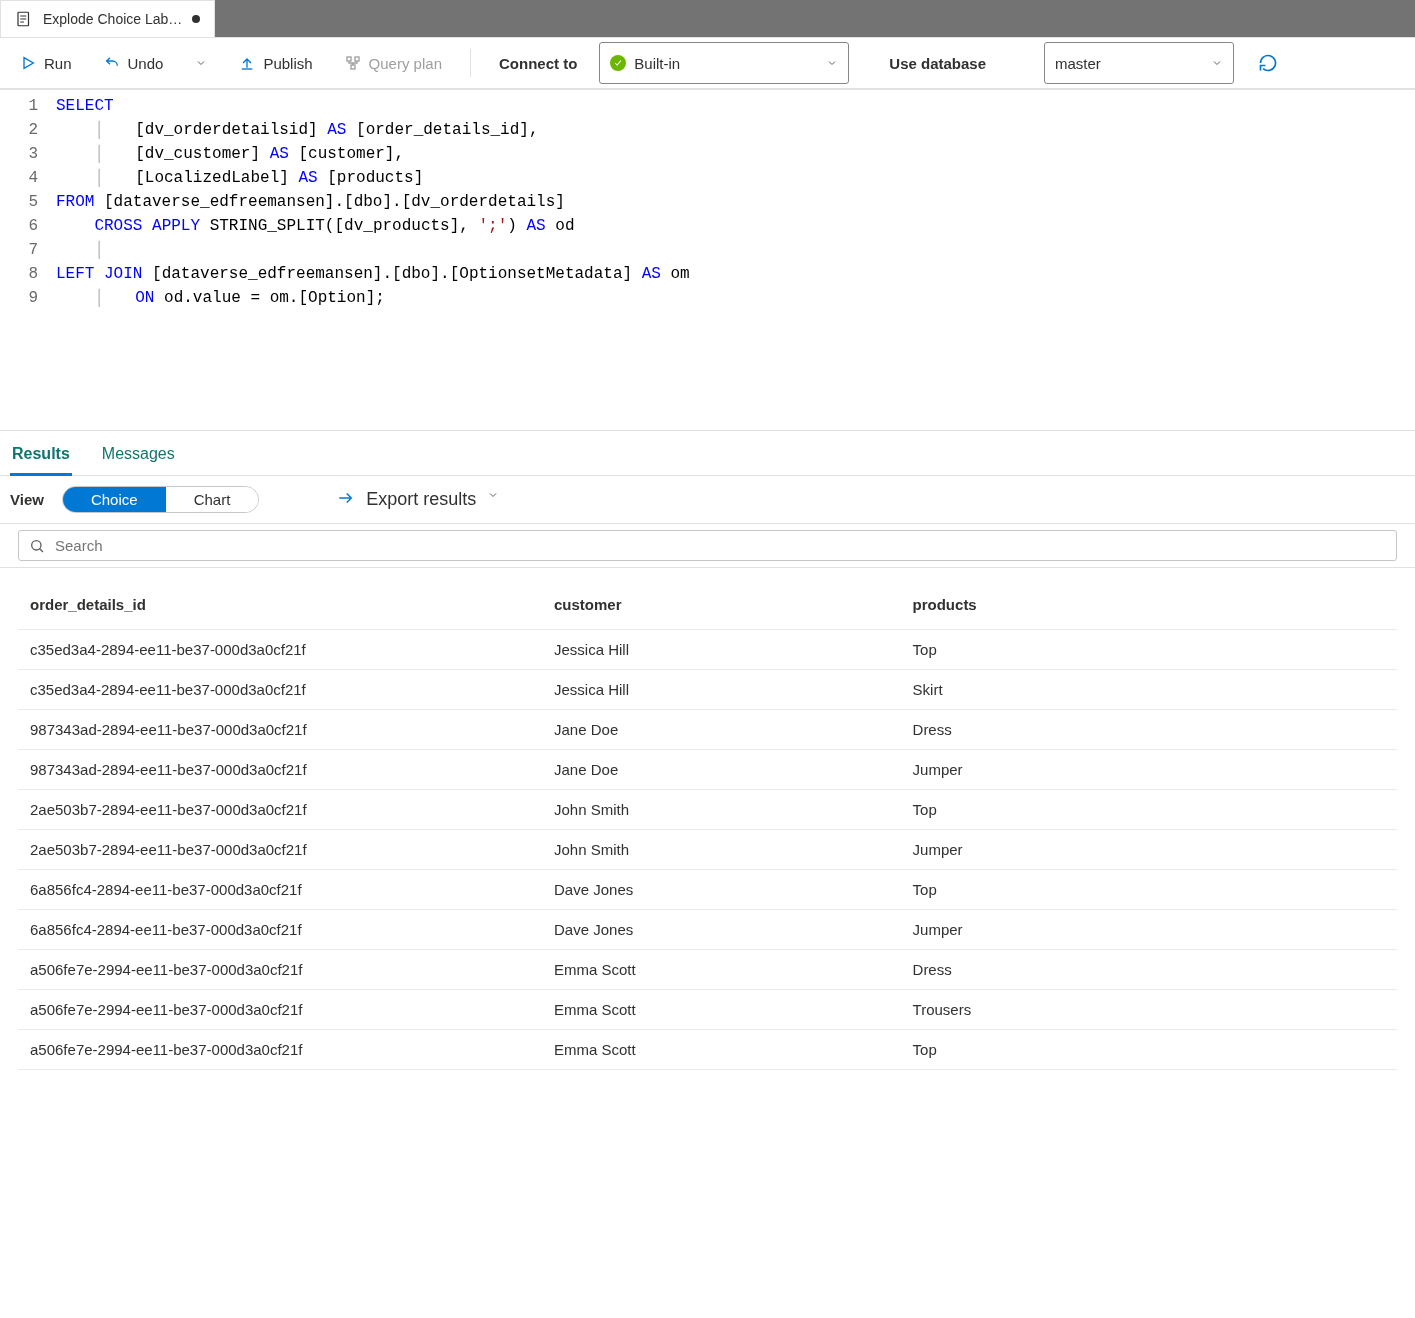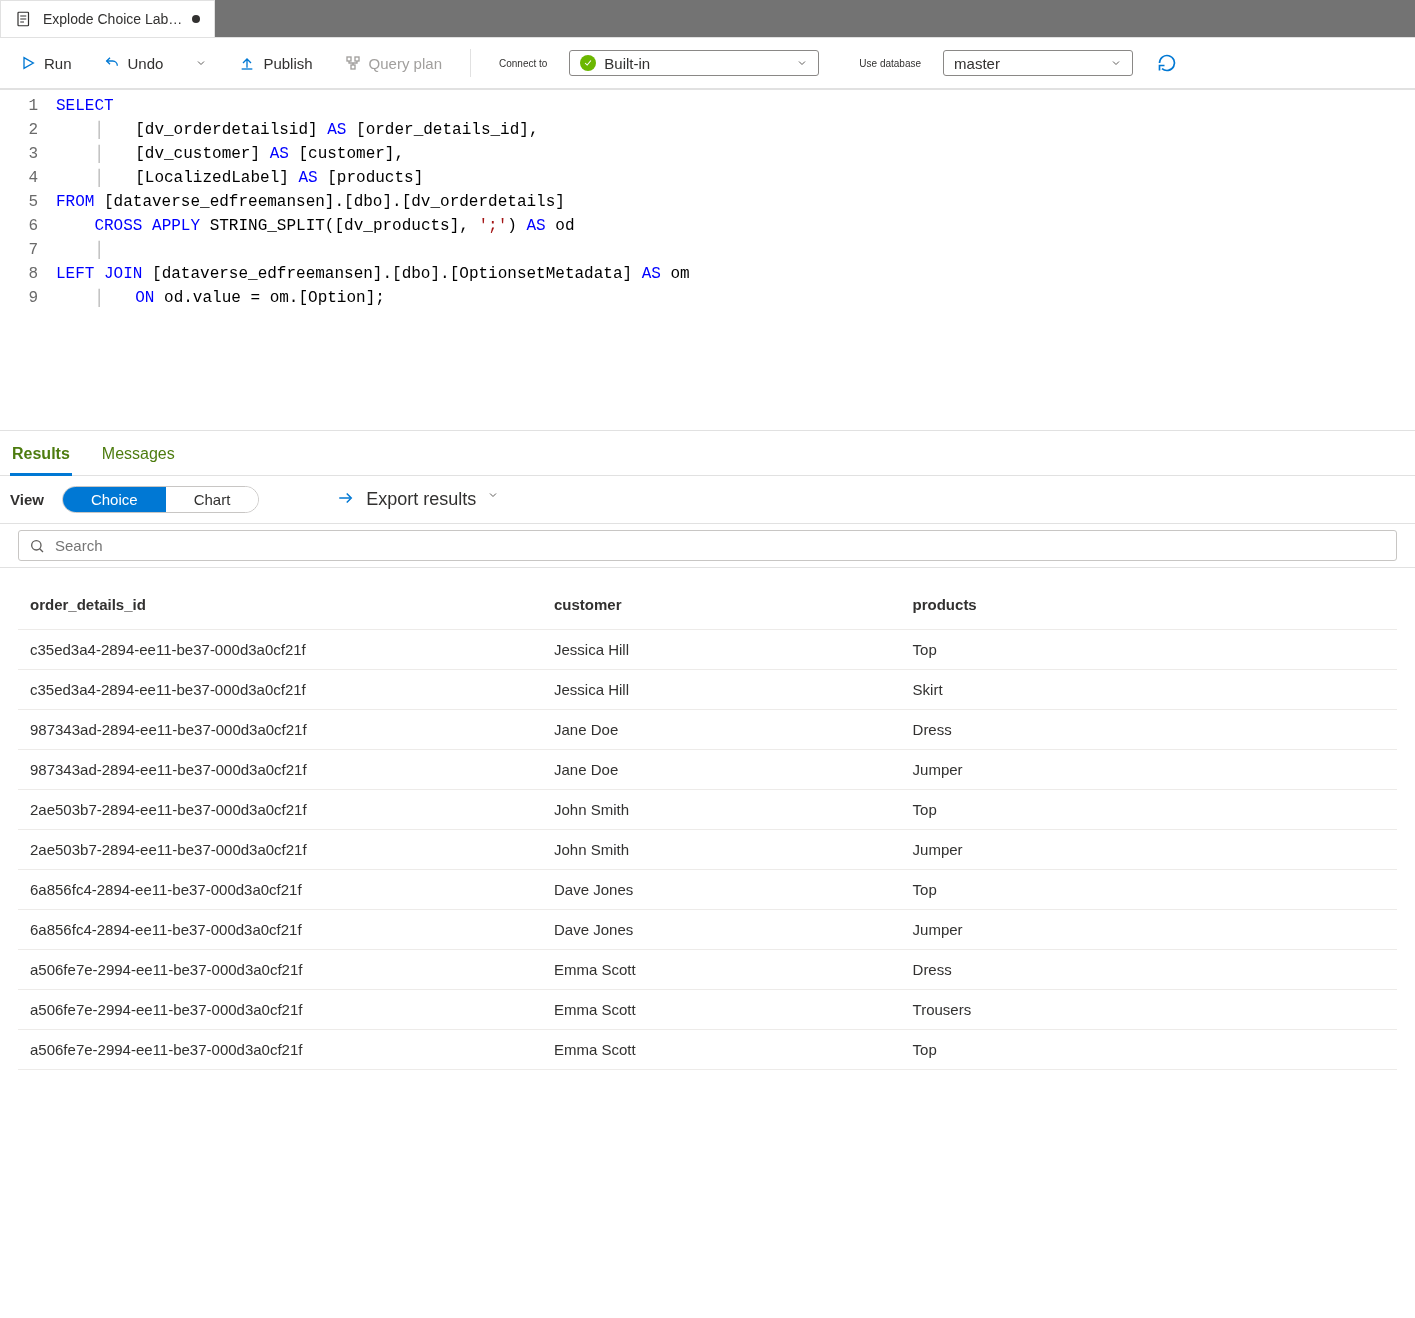--- a/index.html
+++ b/index.html
@@ -45,30 +45,30 @@
     align-items: center;
     gap: 8px;
     padding: 6px 10px;
     border-radius: 3px;
     cursor: pointer;
     color: #323130;
     font-size: 15px;
   }
   .tbtn.disabled { color: #a19f9d; }
   .sep { width: 1px; height: 28px; background: #e1e1e1; margin: 0 6px; }
-  .label { font-weight: 400; font-size: 10px; padding: 0 10px; }
+  .label { font-weight: 700; font-size: 15px; padding: 0 10px; }
   .select-box {
     display: inline-flex;
     align-items: center;
     justify-content: space-between;
     border: 1px solid #8a8886;
     border-radius: 3px;
     padding: 5px 10px;
     min-width: 200px;
-    height: 26px;
+    height: 42px;
     font-size: 15px;
     gap: 10px;
     cursor: pointer;
   }
   .select-box .inner { display:inline-flex; align-items:center; gap:8px; }
   .chev { width: 12px; height: 12px; display:inline-flex; align-items:center; justify-content:center; color:#605e5c; }
   .green-check {
     width:16px; height:16px; border-radius:50%; background:#6bb700;
     display:inline-flex; align-items:center; justify-content:center;
   }
@@ -97,21 +97,21 @@
   .id { color: #000; }
   .fn { color: #000; }
   .vbar { color:#b0b0b0; display:inline-block; width:12px; }
   .indent { display:inline-block; }
   
   .results-panel { border-top: 1px solid #e1e1e1; }
   .result-tabs {
     display:flex; gap:28px; padding: 8px 10px 0 10px;
     border-bottom: 1px solid #e1e1e1;
   }
-  .rtab { padding: 6px 2px 10px 2px; font-size: 16px; color:#4d7c0f; cursor:pointer; }
+  .rtab { padding: 6px 2px 10px 2px; font-size: 16px; color:#0f766e; cursor:pointer; }
   .rtab.active { font-weight:600; border-bottom: 3px solid #0078d4; margin-bottom:-1px; }
   .view-row {
     display:flex; align-items:center; gap:18px;
     padding: 10px 10px; border-bottom:1px solid #e1e1e1;
   }
   .view-lbl { font-weight:600; font-size:15px; }
   .pill-group {
     display:inline-flex; border:1px solid #c8c6c4; border-radius: 999px; overflow:hidden;
   }
   .pill { padding: 4px 28px; font-size:15px; cursor:pointer; background:#fff; }
@@ -205,21 +205,21 @@
       </span>
       <span>Built-in</span>
     </span>
     <span class="chev">
       <svg width="12" height="12" viewBox="0 0 24 24" fill="none" stroke="#605e5c" stroke-width="2">
           <path d="M6 9l6 6 6-6"></path>
         </svg>
     </span>
   </div>
   <span class="label" style="margin-left:18px">Use database</span>
-  <div class="select-box" style="min-width:190px;">
+  <div class="select-box" style="min-width:190px;margin-left:36px;">
     <span>master</span>
     <span class="chev">
       <svg width="12" height="12" viewBox="0 0 24 24" fill="none" stroke="#605e5c" stroke-width="2">
           <path d="M6 9l6 6 6-6"></path>
         </svg>
     </span>
   </div>
   <span class="refresh">
     <svg width="20" height="20" viewBox="0 0 24 24" fill="none" stroke="#0078d4" stroke-width="2">
         <path d="M3 12a9 9 0 1 1 3 6.7"></path>

